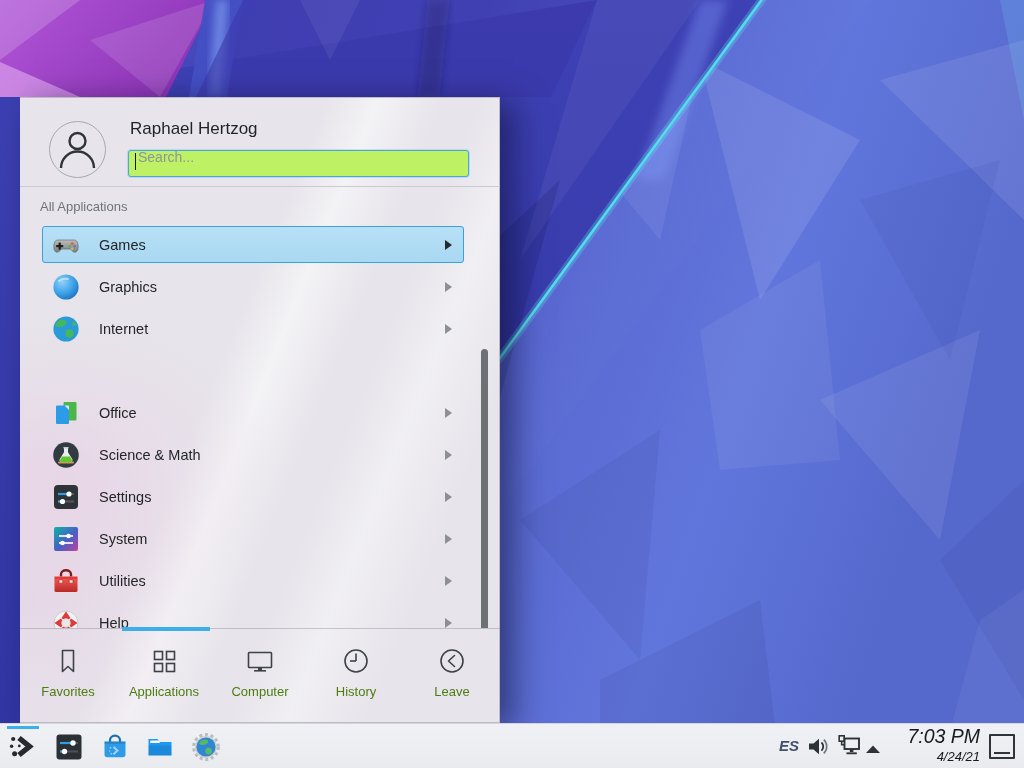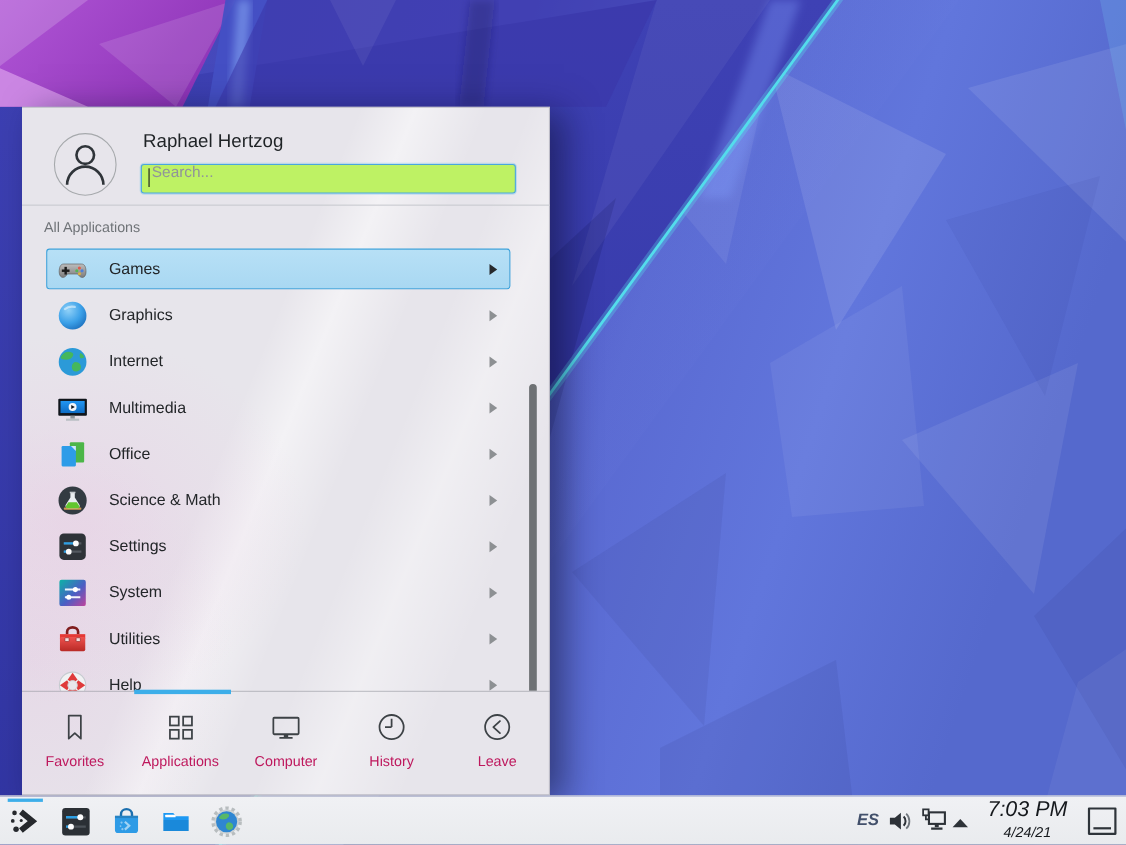--- a/index.html
+++ b/index.html
@@ -43,30 +43,30 @@
     border-left:7px solid #8d9093;border-top:5px solid transparent;border-bottom:5px solid transparent;}
   .cat-row.selected .cat-arrow{border-left-color:#26292c;}
   .v-scrollbar{position:absolute;left:461px;top:131px;width:7px;height:381px;border-radius:4px;
     background:#6e7174;}
 
   .kick-footer{position:absolute;left:0;top:530px;width:480px;height:96px;
     border-top:1px solid rgba(150,152,160,.5);display:flex;}
   .tab-indicator{position:absolute;left:102px;top:-2px;width:88px;height:4px;background:#3daee9;}
   .tab{position:relative;width:96px;height:100%;}
   .tab-icon{position:absolute;left:50%;top:17px;transform:translateX(-50%);width:30px;height:30px;}
-  .tab-label{position:absolute;left:0;top:55px;width:100%;text-align:center;font-size:13px;color:#be185d;}
+  .tab-label{position:absolute;left:0;top:55px;width:100%;text-align:center;font-size:13px;color:#4d7c0f;}
 
   
   .panel{position:absolute;left:0;top:723px;width:1024px;height:45px;z-index:20;
     background:linear-gradient(#f0f1f4,#e9ebee);border-top:1px solid #d4d6da;font-style:italic;}
   .task-icon{position:absolute;top:8px;width:30px;height:30px;}
   .task-active-line{position:absolute;left:7px;top:2px;width:32px;height:3px;background:#3daee9;}
   .tray-es{position:absolute;left:779px;top:13px;font-size:15px;font-weight:bold;color:#42506b;}
   .tray-icon{position:absolute;}
-  .clock{position:absolute;left:888px;top:1px;width:92px;text-align:center;color:#16191d;}
+  .clock{position:absolute;left:888px;top:1px;width:92px;text-align:right;color:#16191d;}
   .clock-time{font-size:19.5px;line-height:23px;}
   .clock-date{font-size:13px;line-height:18px;}
   .show-desktop{position:absolute;left:989px;top:10px;width:26px;height:25px;
     border:2px solid #2e343a;border-radius:1px;}
   .show-desktop i{position:absolute;left:3px;right:3px;bottom:3px;height:2px;background:#2e343a;}
 </style>
 </head>
 <body>
 
 <div id="screen">
@@ -201,40 +201,20 @@
             <circle cx="15" cy="15" r="12.6" fill="#2b9ad8"></circle>
             <path d="M4,11 q3,-6 9,-5 q4,1 2,4 q-2,3 -6,3 q-4,0 -5,-2 z" fill="#45b75c"></path>
             <path d="M17,15 q5,0 5.5,4 q0.5,3.5 -3,4.5 q-4,1 -5,-2.5 q-1,-4 2.5,-6 z" fill="#45b75c"></path>
             <path d="M22,7 q3,1 3.5,4 l-3,1 q-2,-1.5 -0.5,-5 z" fill="#45b75c"></path>
           </svg>
         </span>
         <span class="cat-label">Internet</span>
         <span class="cat-arrow"></span>
       </div>
 
-      <div class="cat-row" style="top:134px">
-        <span class="cat-icon">
-          <svg width="30" height="30" viewBox="0 0 30 30">
-            <defs>
-                <linearGradient id="scrg" x1="0" y1="0" x2="0" y2="1">
-              <stop offset="0" stop-color="#2196f3"></stop>
-                  <stop offset="1" stop-color="#0e6cc4"></stop>
-                </linearGradient>
-              </defs>
-            <rect x="2" y="6.5" width="26" height="15.5" rx="1" fill="#10151b"></rect>
-            <rect x="4" y="8.5" width="22" height="11" fill="url(#scrg)"></rect>
-            <circle cx="15" cy="14" r="3.6" fill="#f4f6f8"></circle>
-            <path d="M13.8,12.2 l3.2,1.8 -3.2,1.8 z" fill="#10151b"></path>
-            <rect x="13" y="22" width="4" height="2.6" fill="#8d949a"></rect>
-            <rect x="9" y="24.6" width="12" height="1.9" fill="#b9bfc4"></rect>
-          </svg>
-        </span>
-        <span class="cat-label">Multimedia</span>
-        <span class="cat-arrow"></span>
-      </div>
 
       <div class="cat-row" style="top:176px">
         <span class="cat-icon">
           <svg width="30" height="30" viewBox="0 0 30 30">
             <rect x="12.5" y="4" width="13" height="18.5" rx="1" fill="#4cb648"></rect>
             <rect x="5" y="7.5" width="13" height="18.5" rx="1" fill="#2d9ce8"></rect>
             <path d="M13.5,7.5 h4.5 v4.5 z" fill="#cfe9fb"></path>
           </svg>
         </span>
         <span class="cat-label">Office</span>

